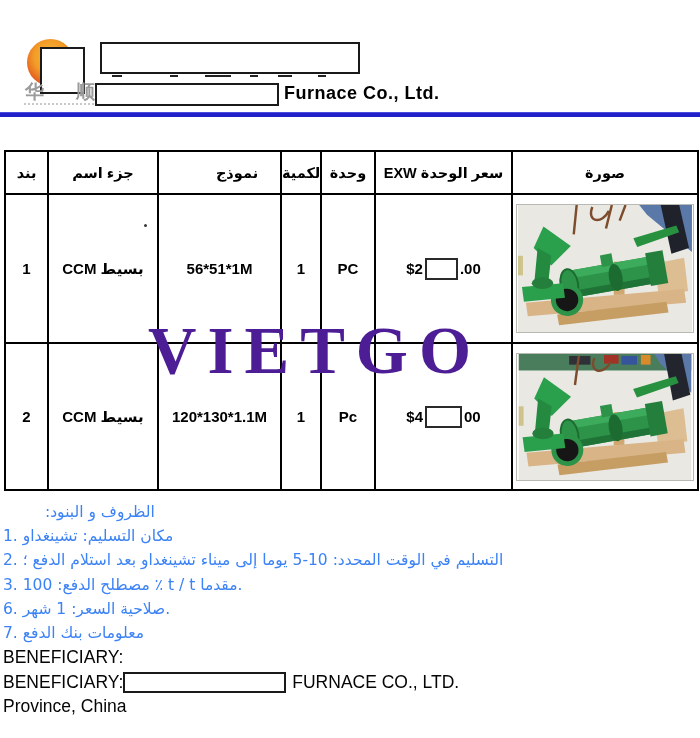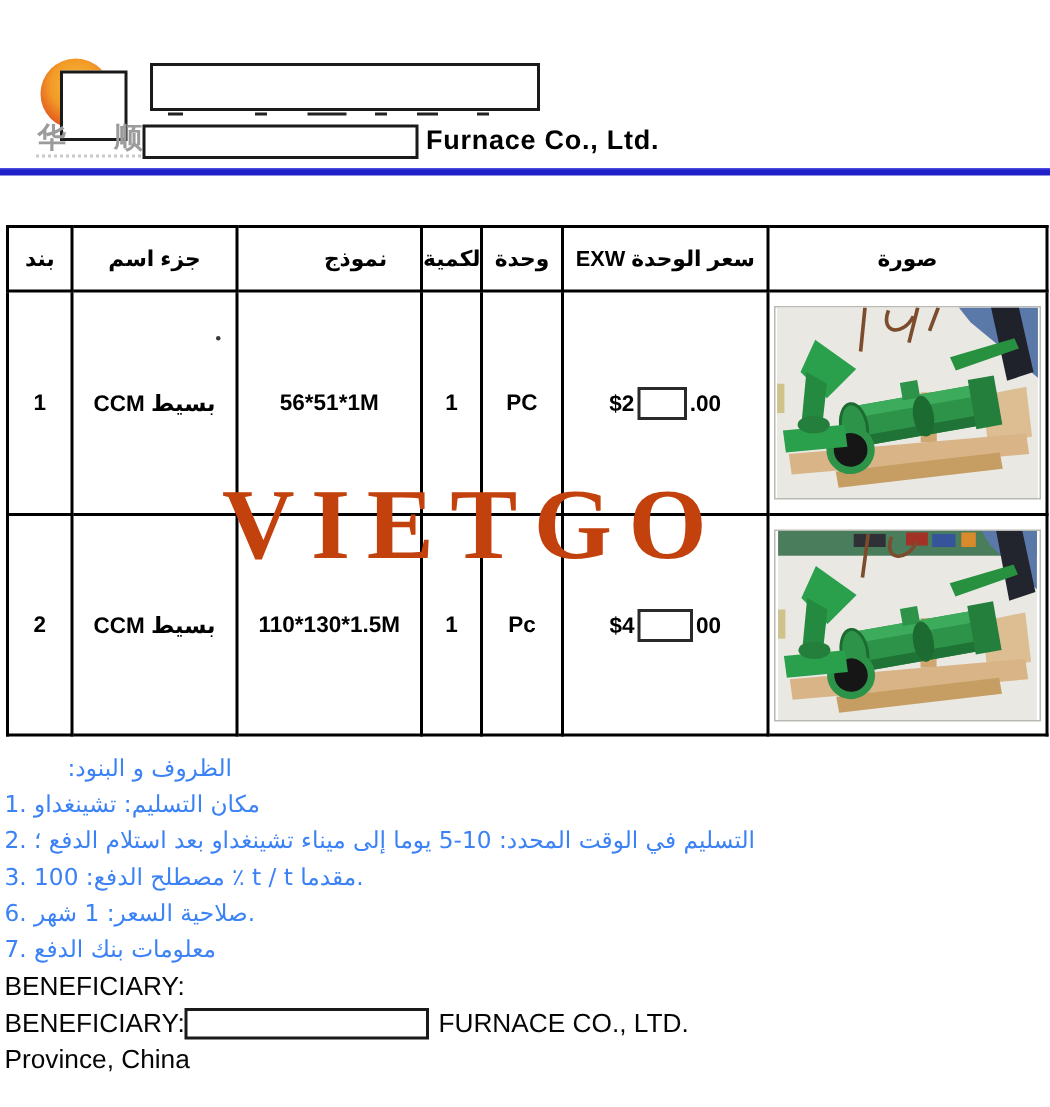--- a/index.html
+++ b/index.html
@@ -34,21 +34,21 @@
   tr.r1 td { height:149px; } tr.r2 td { height:147px; }
   .c-item{width:43px;} .c-part{width:110px;} .c-model{width:123px;padding-left:35px;}
   .c-qty{width:40px;}  .c-unit{width:54px;}  .c-price{width:137px;} .c-pic{width:186px;}
   .price-box { display:inline-block; width:33px; height:22px; background:#fff;
                border:2px solid #2a2a2a; vertical-align:-6px; margin:0 2px; }
   .pic-td { padding:2px; }
   .photo { display:block; margin:0 auto; border:1px solid #b9b9b4; }
 
   
   .watermark { left:148px; top:312px; font-family:"Liberation Serif",serif;
-               font-weight:bold; font-size:67px; letter-spacing:11px; color:#c2410c;
+               font-weight:bold; font-size:67px; letter-spacing:11px; color:#4c1d95;
                z-index:6; pointer-events:none; }
 
   .dot-artifact { left:144px; top:224px; width:3px; height:3px; background:#3a3a3a;
                   border-radius:50%; }
 
   
   .terms { left:3px; top:500px; width:694px; font-size:15.5px; line-height:24.2px;
            font-family:"DejaVu Sans",sans-serif; color:#3b82f6; }
   .terms .t-title { padding-left:42px; direction:rtl; text-align:left; }
   .terms .t-item  { direction:ltr; text-align:left; white-space:nowrap; }
@@ -131,21 +131,21 @@
           <polygon points="4,84 46,80 48,95 6,99" fill="#2aa04c"></polygon>
           <ellipse cx="25" cy="80" rx="11" ry="6" fill="#257f3c"></ellipse>
           <rect x="0" y="52" width="5" height="20" fill="#cfc28a"></rect>
         </svg>
       </td>
     </tr>
 
     <tr class="r2">
       <td>2</td>
       <td>CCM بسيط</td>
-      <td>110*130*1.5M</td>
+      <td>120*130*1.1M</td>
       <td>1</td>
       <td>Pc</td>
       <td><span>$4</span><span class="price-box" style="width:37px;"></span><span>00</span></td>
       <td class="pic-td">
         <svg class="photo" width="178" height="128" viewBox="0 0 178 130">
           <rect width="178" height="130" fill="#e9e8e3"></rect>
           <rect width="178" height="17" fill="#4a7d5c"></rect>
           <rect x="52" y="2" width="22" height="9" fill="#2f3136"></rect>
           <rect x="88" y="1" width="15" height="9" fill="#a33226"></rect>
           <rect x="106" y="2" width="16" height="9" fill="#35549c"></rect>

